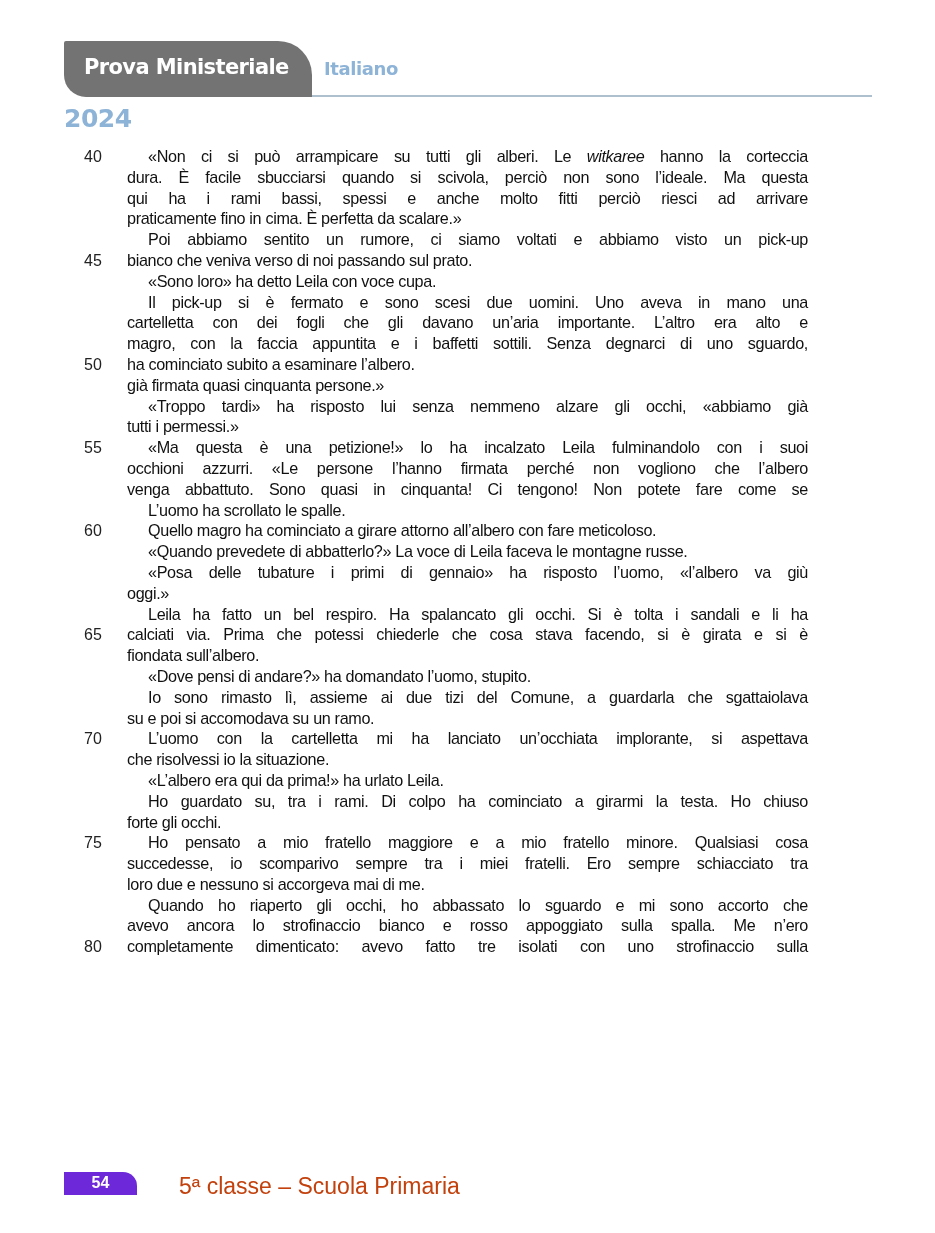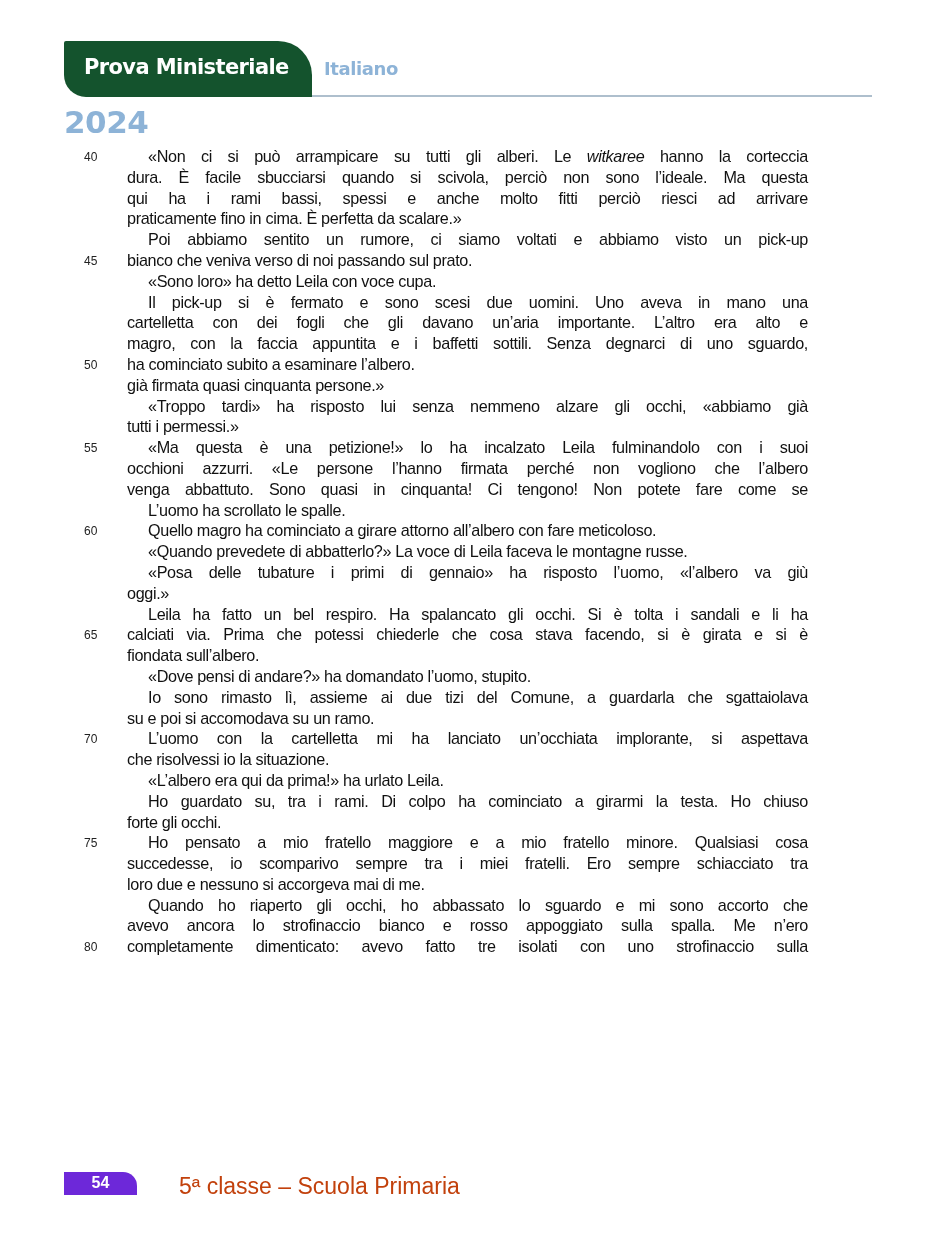--- a/index.html
+++ b/index.html
@@ -1,21 +1,21 @@
 <!DOCTYPE html>
 <html><head>
 <meta charset="utf-8">
 <style>
   html, body { margin: 0; padding: 0; background: #ffffff; }
   body { width: 935px; height: 1233px; position: relative; overflow: hidden;
          font-family: "Liberation Sans", sans-serif; }
 
   .header-tab {
     position: absolute; left: 64px; top: 41px; width: 248px; height: 56px;
-    background: #14532d;
+    background: #737373;
     border-top-right-radius: 34px;
     border-bottom-left-radius: 22px;
     border-top-left-radius: 2px;
   }
   .header-tab-label {
     position: absolute; left: 20px; top: 14px;
     color: #ffffff; font-family: "DejaVu Sans", sans-serif; font-weight: bold;
     font-size: 21px; letter-spacing: -0.6px;
   }
   .header-subject {
@@ -23,33 +23,33 @@
     color: #8db3d7; font-family: "DejaVu Sans", sans-serif; font-weight: bold;
     font-size: 18px; letter-spacing: -0.4px;
   }
   .header-rule {
     position: absolute; left: 312px; top: 95px; width: 560px; height: 2px;
     background: #aebfcd;
   }
   .header-year {
     position: absolute; left: 64px; top: 104px;
     color: #8db3d7; font-family: "DejaVu Sans", sans-serif; font-weight: bold;
-    font-size: 31px; letter-spacing: -0.5px;
+    font-size: 25px; letter-spacing: -0.5px;
   }
 
   .text-block {
     position: absolute; left: 0; top: 146px; width: 935px;
   }
   .line {
     position: relative; height: 20.8px; line-height: 20.8px;
   }
   .line-num {
     position: absolute; left: 84px; top: 1px;
     font-family: "Liberation Sans Narrow", "Liberation Sans", sans-serif;
-    font-size: 12px; color: #222;
+    font-size: 16px; color: #222;
   }
   .line-text {
     position: absolute; left: 127px; width: 681px;
     font-family: "Liberation Sans", sans-serif; font-size: 16.2px; color: #111;
     white-space: nowrap; letter-spacing: -0.35px;
   }
   .line-text.justify {
     text-align: justify; text-align-last: justify; white-space: normal;
   }
   .line-text.indent { padding-left: 21px; width: 660px; }

